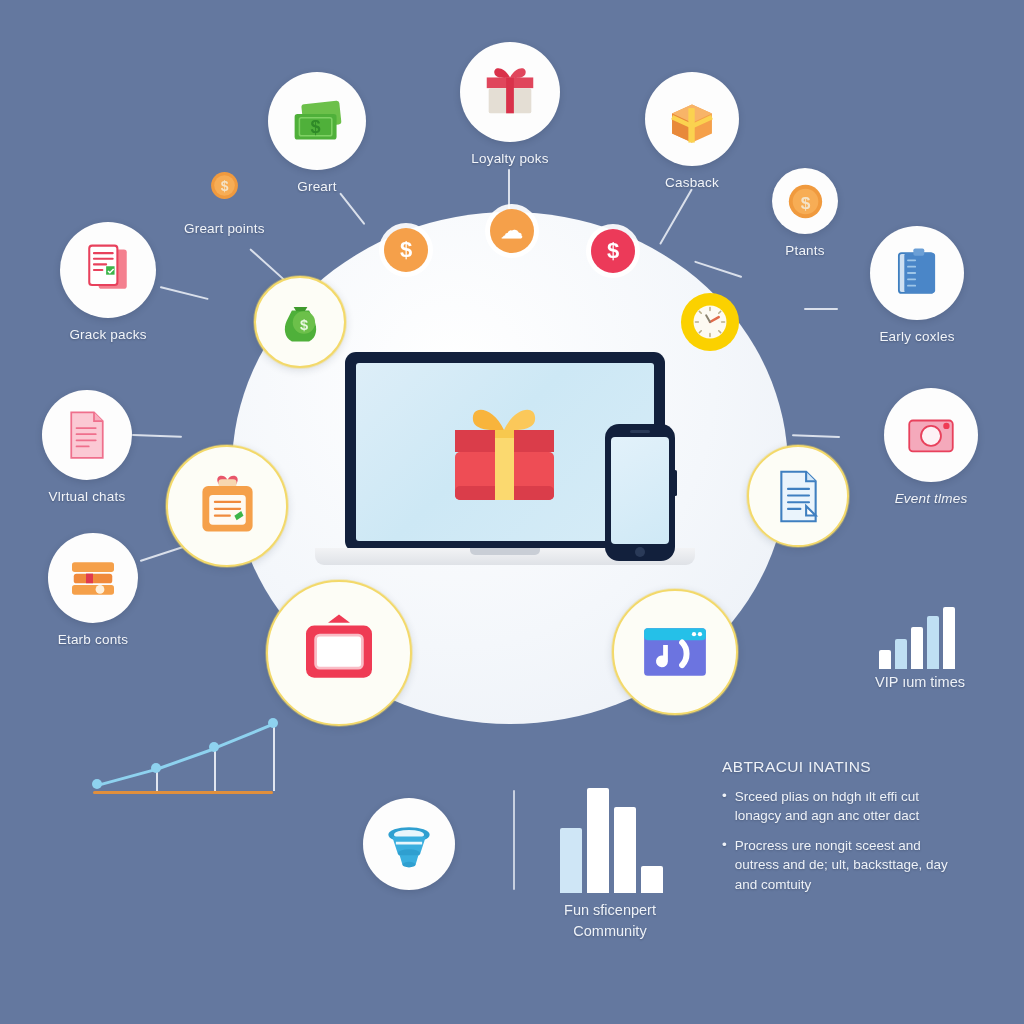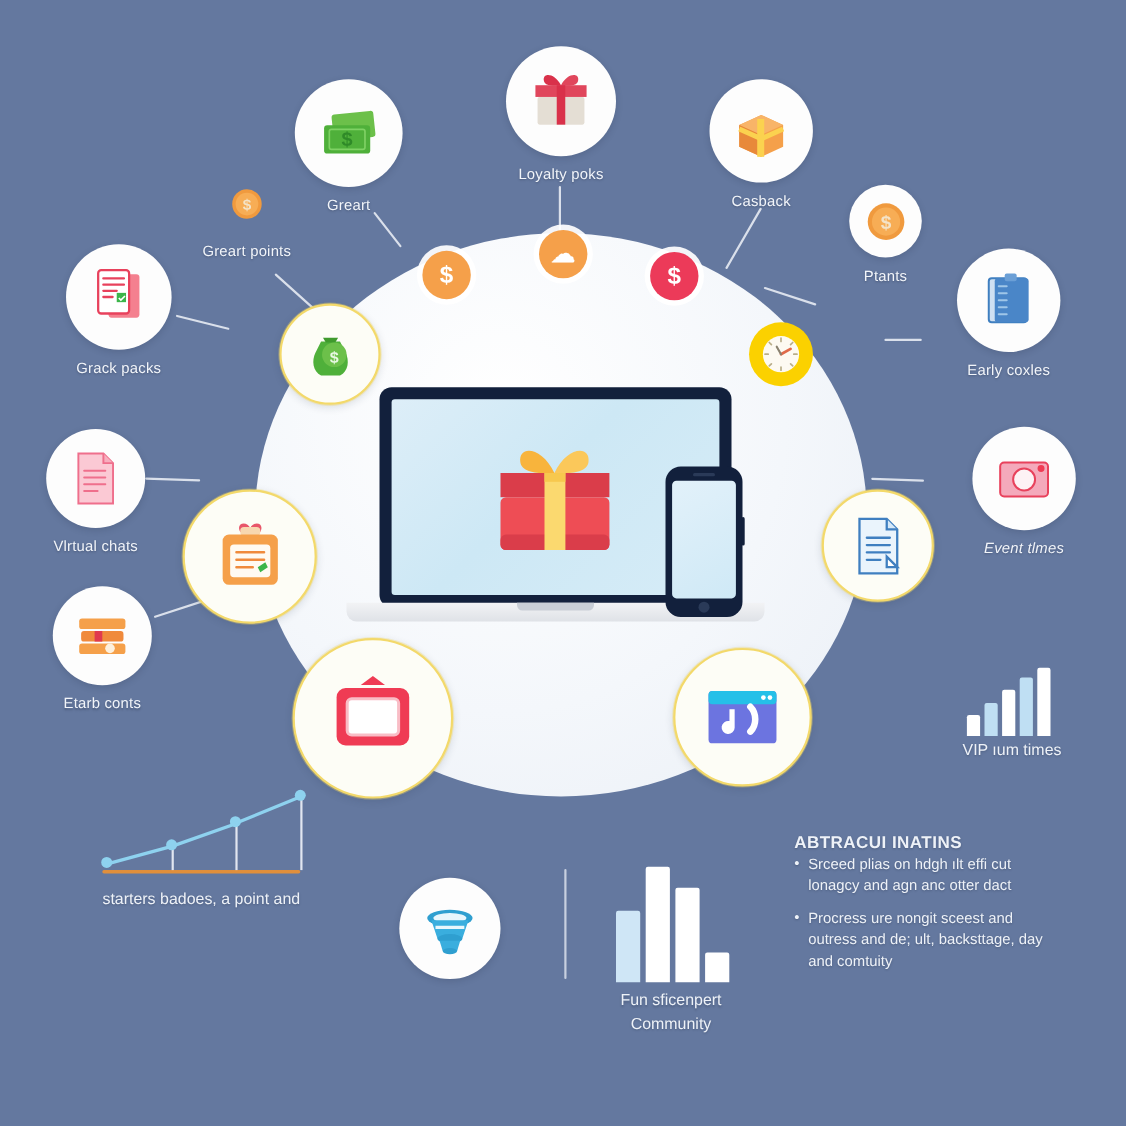--- a/index.html
+++ b/index.html
@@ -83,21 +83,21 @@
 
   
   .vipchart{position:absolute;left:879px;top:607px;width:78px;height:62px;display:flex;align-items:flex-end;gap:4px;}
 
   .divider{position:absolute;left:513px;top:790px;width:2px;height:100px;background:#e9eef5;opacity:.75;border-radius:2px;}
 
   
   .caption-block{position:absolute;color:#eef2f8;text-align:center;line-height:1.42;font-size:14.5px;text-shadow:0 1px 2px rgba(25,35,55,.3);}
   .cap-strong{font-weight:bold;}
   .right-block{position:absolute;left:722px;top:758px;width:240px;color:#eef2f8;text-shadow:0 1px 2px rgba(25,35,55,.3);}
-  .right-title{font-size:15.5px;font-weight:bold;letter-spacing:.4px;}
+  .right-title{font-size:15.5px;font-weight:normal;letter-spacing:.4px;margin-bottom:11px;}
   .bullet{display:flex;gap:8px;font-size:13.5px;line-height:1.42;margin-bottom:11px;}
   .bullet .dot{flex:0 0 auto;line-height:1.3;}
 </style>
 </head>
 <body>
 
 <div class="stage">
 
   <div id="connectors">
       <div class="connector" style="left: 250px; top: 248px; width: 52px; transform: rotate(42deg);"></div>
@@ -347,21 +347,20 @@
         <div class="lc-dot" style="left: 65.6667px; top: 58.2px; background: rgb(142, 210, 239);"></div>
         <div class="lc-seg" style="left: 70.6667px; top: 63.2px; width: 62.2448px; transform: rotate(-19.5217deg); background: rgb(142, 210, 239);"></div>
         <div class="lc-stem" style="left: 129.333px; height: 41.6px;"></div>
         <div class="lc-dot" style="left: 124.333px; top: 37.4px; background: rgb(142, 210, 239);"></div>
         <div class="lc-seg" style="left: 129.333px; top: 42.4px; width: 63.3859px; transform: rotate(-22.249deg); background: rgb(142, 210, 239);"></div>
         <div class="lc-stem" style="left: 188px; height: 65.6px;"></div>
         <div class="lc-dot" style="left: 183px; top: 13.4px; background: rgb(142, 210, 239);"></div>
       </div>
   </div>
   <div class="caption-block" style="left:38px;top:808px;width:290px;">
-    <div><span>starters badoes, a point and</span></div>
   </div>
 
   <div class="node" style="left:363px;top:798px;">
     <div class="bubble" style="width:92px;height:92px;">
       <svg viewBox="0 0 64 64" width="60" height="60">
         <ellipse cx="32" cy="22" rx="22" ry="8" fill="#2f9fd0"></ellipse>
         <ellipse cx="32" cy="22" rx="16" ry="5" fill="#e8f6fc"></ellipse>
         <path d="M14 24 L20 42 L44 42 L50 24 Z" fill="#3aaede"></path>
         <ellipse cx="32" cy="42" rx="12" ry="4.5" fill="#2f9fd0"></ellipse>
         <path d="M22 44 L25 54 L39 54 L42 44 Z" fill="#3aaede"></path>

